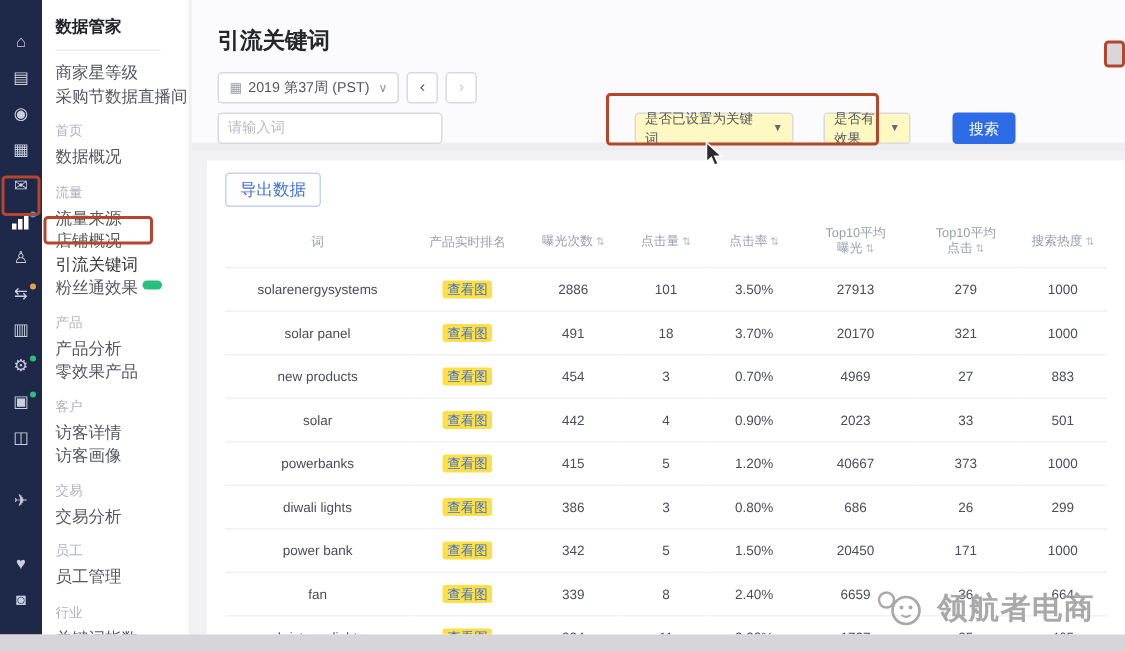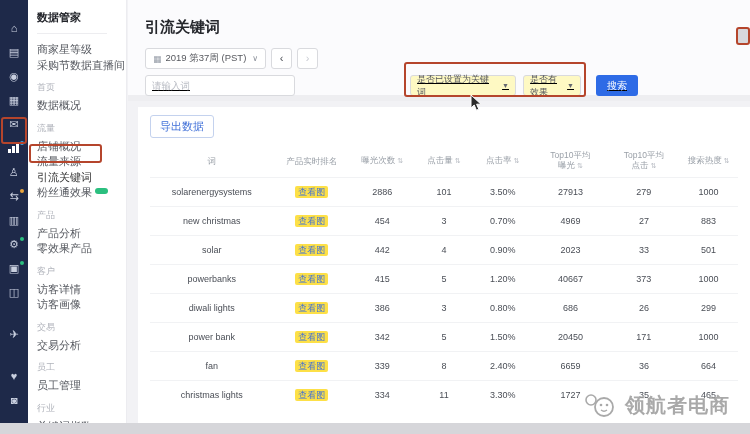--- a/index.html
+++ b/index.html
@@ -42,21 +42,21 @@
   .date-row { position:absolute; left:17px; top:48px; display:flex; gap:5px; }
   .date-select { display:flex; align-items:center; gap:4px; height:21px;
     padding:0 7px; background:#fff; border:1px solid #d9dade; border-radius:3px;
     font-size:9.5px; color:#56585e; cursor:pointer; }
   .date-select .cal { color:#9aa0ab; font-size:9px; }
   .date-select .chev { color:#8b909a; font-size:8px; margin-left:2px; }
   .nav-btn { width:21px; height:21px; background:#fff; border:1px solid #d9dade;
     border-radius:3px; font-size:11px; line-height:19px; text-align:center;
     color:#4b4e55; cursor:pointer; }
   .nav-btn.disabled { color:#c9cbd2; }
-  .filter-row { position:absolute; left:17px; top:75px; display:flex; gap:7px; align-items:center;text-decoration:underline; }
+  .filter-row { position:absolute; left:17px; top:75px; display:flex; gap:20px; align-items:center; }
   .kw-input { width:150px; height:21px; border:1px solid #d9dade; border-radius:3px;
     background:#fff; font-size:9.5px; padding:0 6px; color:#555; outline:none; }
   .kw-input::placeholder { color:#b9bcc4; }
   .dropdown { display:flex; align-items:center; justify-content:space-between;
     height:21px; background:#fef9c3; border:1px solid #d9dade; border-radius:3px;
     padding:0 6px; font-size:9px; color:#56585e; cursor:pointer; }
   .dropdown .caret { color:#66696f; font-size:7px; margin-left:5px; }
   .dd1 { width:106px; margin-left:108px; }
   .dd2 { width:58px; }
   .search-btn { height:21px; padding:0 11px; background:#2e6be6; color:#fff;
@@ -128,22 +128,22 @@
 
   <div class="sidebar">
     <div class="sidebar-title">数据管家</div>
     <div class="sidebar-divider"></div>
     <div id="side-groups">
         <div class="side-item"><span>商家星等级</span></div>
         <div class="side-item"><span>采购节数据直播间</span></div>
         <div class="side-section">首页</div>
         <div class="side-item"><span>数据概况</span></div>
         <div class="side-section">流量</div>
+        <div class="side-item"><span>流量来源</span></div>
         <div class="side-item"><span>店铺概况</span></div>
-        <div class="side-item"><span>流量来源</span></div>
         <div class="side-item active"><span>引流关键词</span></div>
         <div class="side-item"><span>粉丝通效果</span><span class="badge-pill" style="background: rgb(43, 191, 127);"></span></div>
         <div class="side-section">产品</div>
         <div class="side-item"><span>产品分析</span></div>
         <div class="side-item"><span>零效果产品</span></div>
         <div class="side-section">客户</div>
         <div class="side-item"><span>访客详情</span></div>
         <div class="side-item"><span>访客画像</span></div>
         <div class="side-section">交易</div>
         <div class="side-item"><span>交易分析</span></div>
@@ -204,21 +204,31 @@
               <td class="kw c0">solarenergysystems</td>
               <td class="c1"><span class="view-link">查看图</span></td>
               <td class="c2">2886</td>
               <td class="c3">101</td>
               <td class="c4">3.50%</td>
               <td class="c5">27913</td>
               <td class="c6">279</td>
               <td class="c7">1000</td>
             </tr>
             <tr>
-              <td class="kw c0">new christmas</td>
+              <td class="kw c0">solar panel</td>
+              <td class="c1"><span class="view-link">查看图</span></td>
+              <td class="c2">491</td>
+              <td class="c3">18</td>
+              <td class="c4">3.70%</td>
+              <td class="c5">20170</td>
+              <td class="c6">321</td>
+              <td class="c7">1000</td>
+            </tr>
+            <tr>
+              <td class="kw c0">new products</td>
               <td class="c1"><span class="view-link">查看图</span></td>
               <td class="c2">454</td>
               <td class="c3">3</td>
               <td class="c4">0.70%</td>
               <td class="c5">4969</td>
               <td class="c6">27</td>
               <td class="c7">883</td>
             </tr>
             <tr>
               <td class="kw c0">solar</td>

